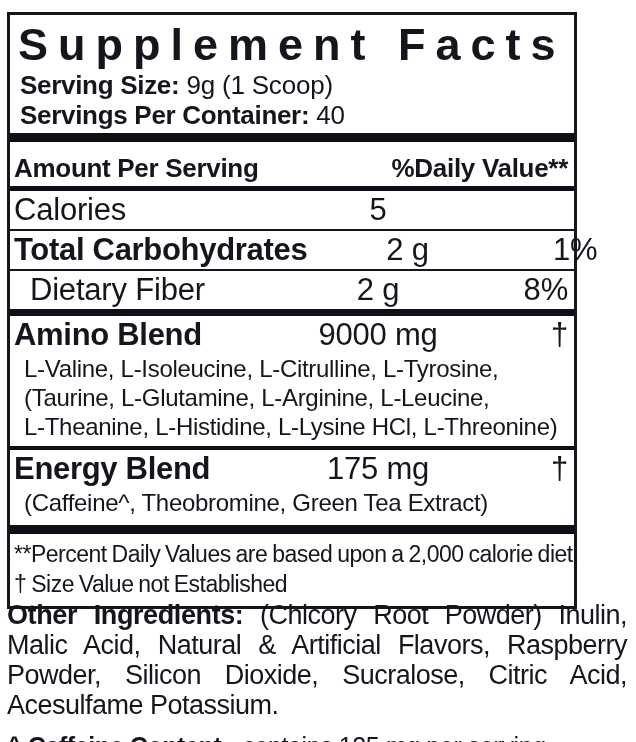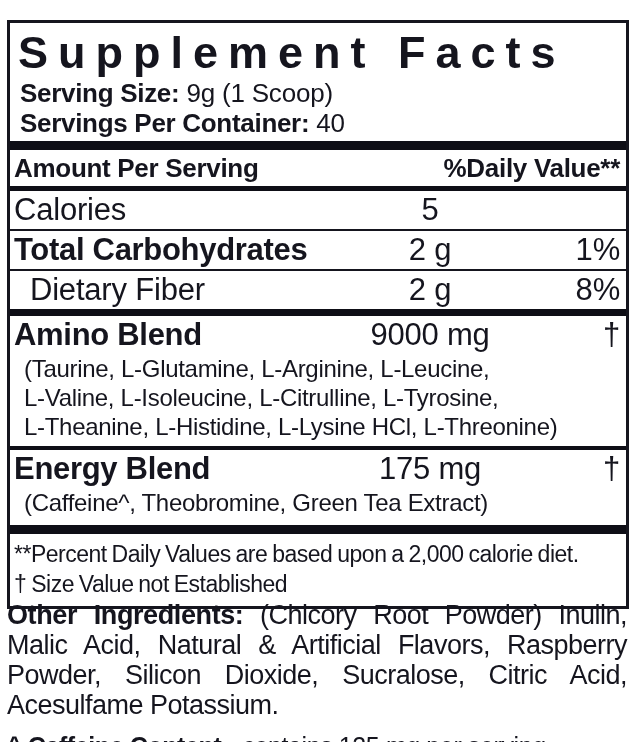--- a/index.html
+++ b/index.html
@@ -14,22 +14,22 @@
   }
   .page {
     position: relative;
     width: 636px;
     height: 742px;
     overflow: hidden;
   }
   .label-box {
     position: absolute;
     left: 7px;
-    top: 20px;
-    width: 622px;
+    top: 12px;
+    width: 570px;
     box-sizing: border-box;
     border: 3px solid #15151e;
     background: #ffffff;
   }
   .title {
     font-weight: bold;
     font-size: 45px;
     line-height: 1.05;
     letter-spacing: 10px;
     padding: 6px 2px 2px 8px;
@@ -64,21 +64,21 @@
   }
   .frow .nm { text-align: left; white-space: nowrap; }
   .frow .nm.bold { font-weight: bold; letter-spacing: -0.3px; }
   .frow .nm.indent { padding-left: 16px; }
   .frow .amt { text-align: center; white-space: nowrap; }
   .frow .dv { text-align: right; white-space: nowrap; }
   .hdr-row {
     display: flex;
     justify-content: space-between;
     align-items: center;
-    padding: 0 6px 0 4px;
+    padding: 8px 6px 0 4px;
     min-height: 36px;
     font-size: 26px;
     font-weight: bold;
     letter-spacing: -0.3px;
     gap: 12px;
   }
   .desc {
     font-size: 24px;
     line-height: 29px;
     padding-left: 14px;
@@ -165,22 +165,22 @@
     </div>
 
     <div class="bar h7"></div>
 
     <div class="frow">
       <span class="nm bold">Amino Blend</span>
       <span class="amt">9000 mg</span>
       <span class="dv">†</span>
     </div>
     <div class="desc-block">
+      <div class="desc">L-Valine, L-Isoleucine, L-Citrulline, L-Tyrosine,</div>
       <div class="desc">(Taurine, L-Glutamine, L-Arginine, L-Leucine,</div>
-      <div class="desc">L-Valine, L-Isoleucine, L-Citrulline, L-Tyrosine,</div>
       <div class="desc">L-Theanine, L-Histidine, L-Lysine HCl, L-Threonine)</div>
     </div>
 
     <div class="bar h4"></div>
 
     <div class="frow">
       <span class="nm bold">Energy Blend</span>
       <span class="amt">175 mg</span>
       <span class="dv">†</span>
     </div>

